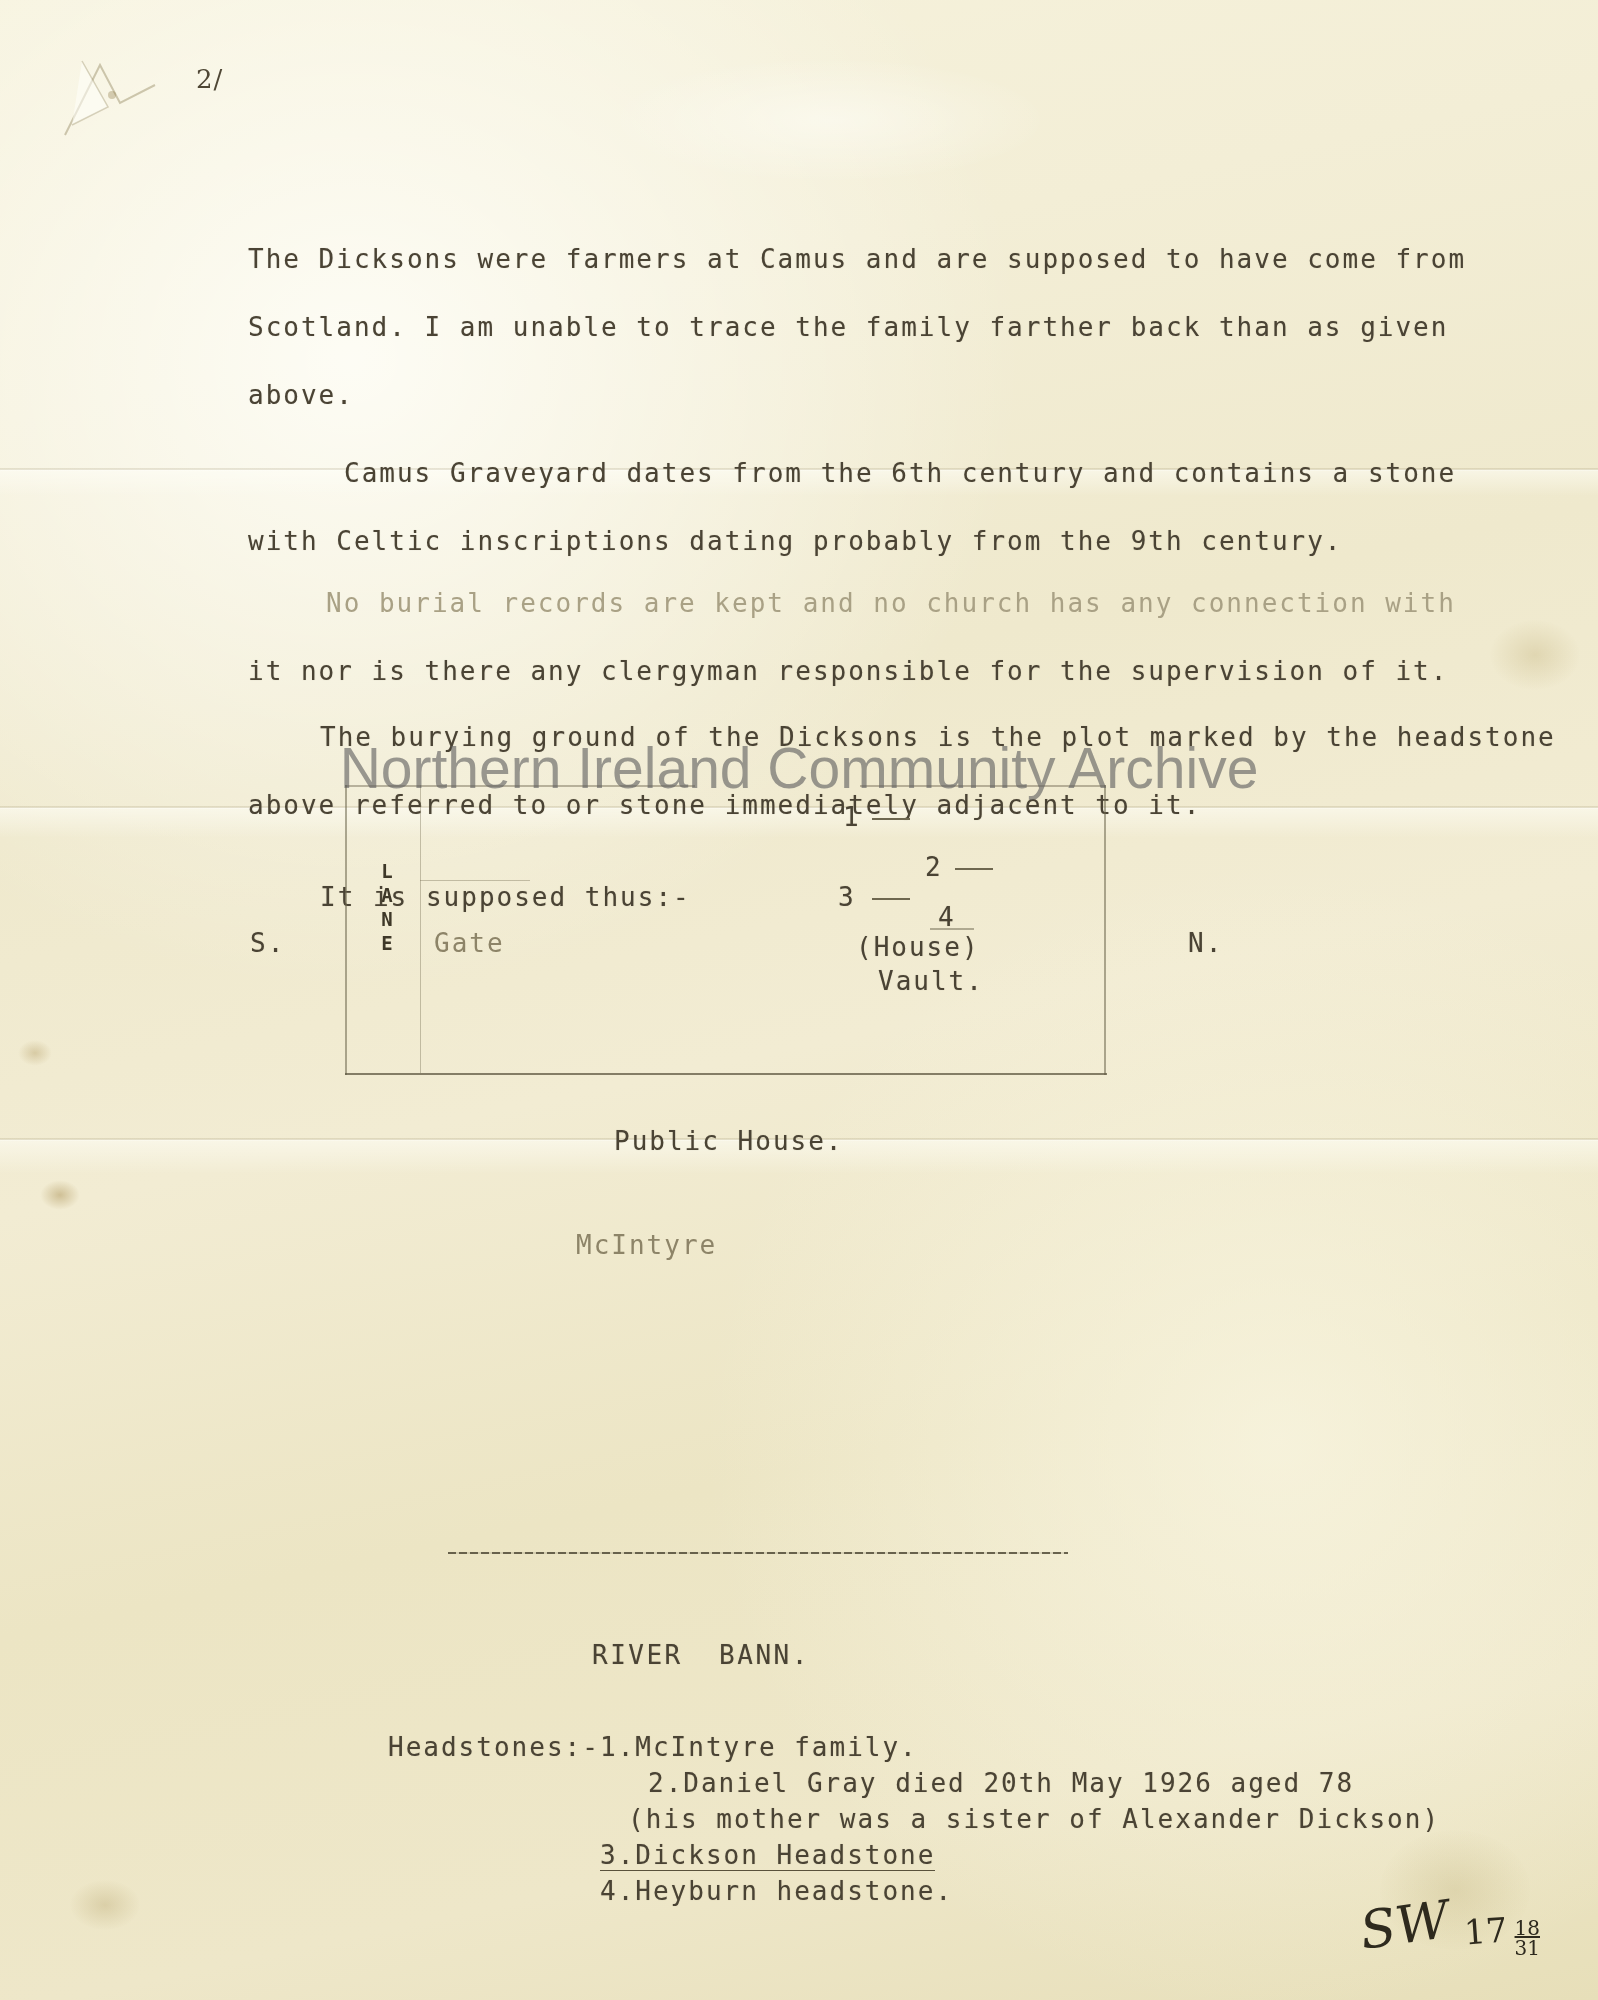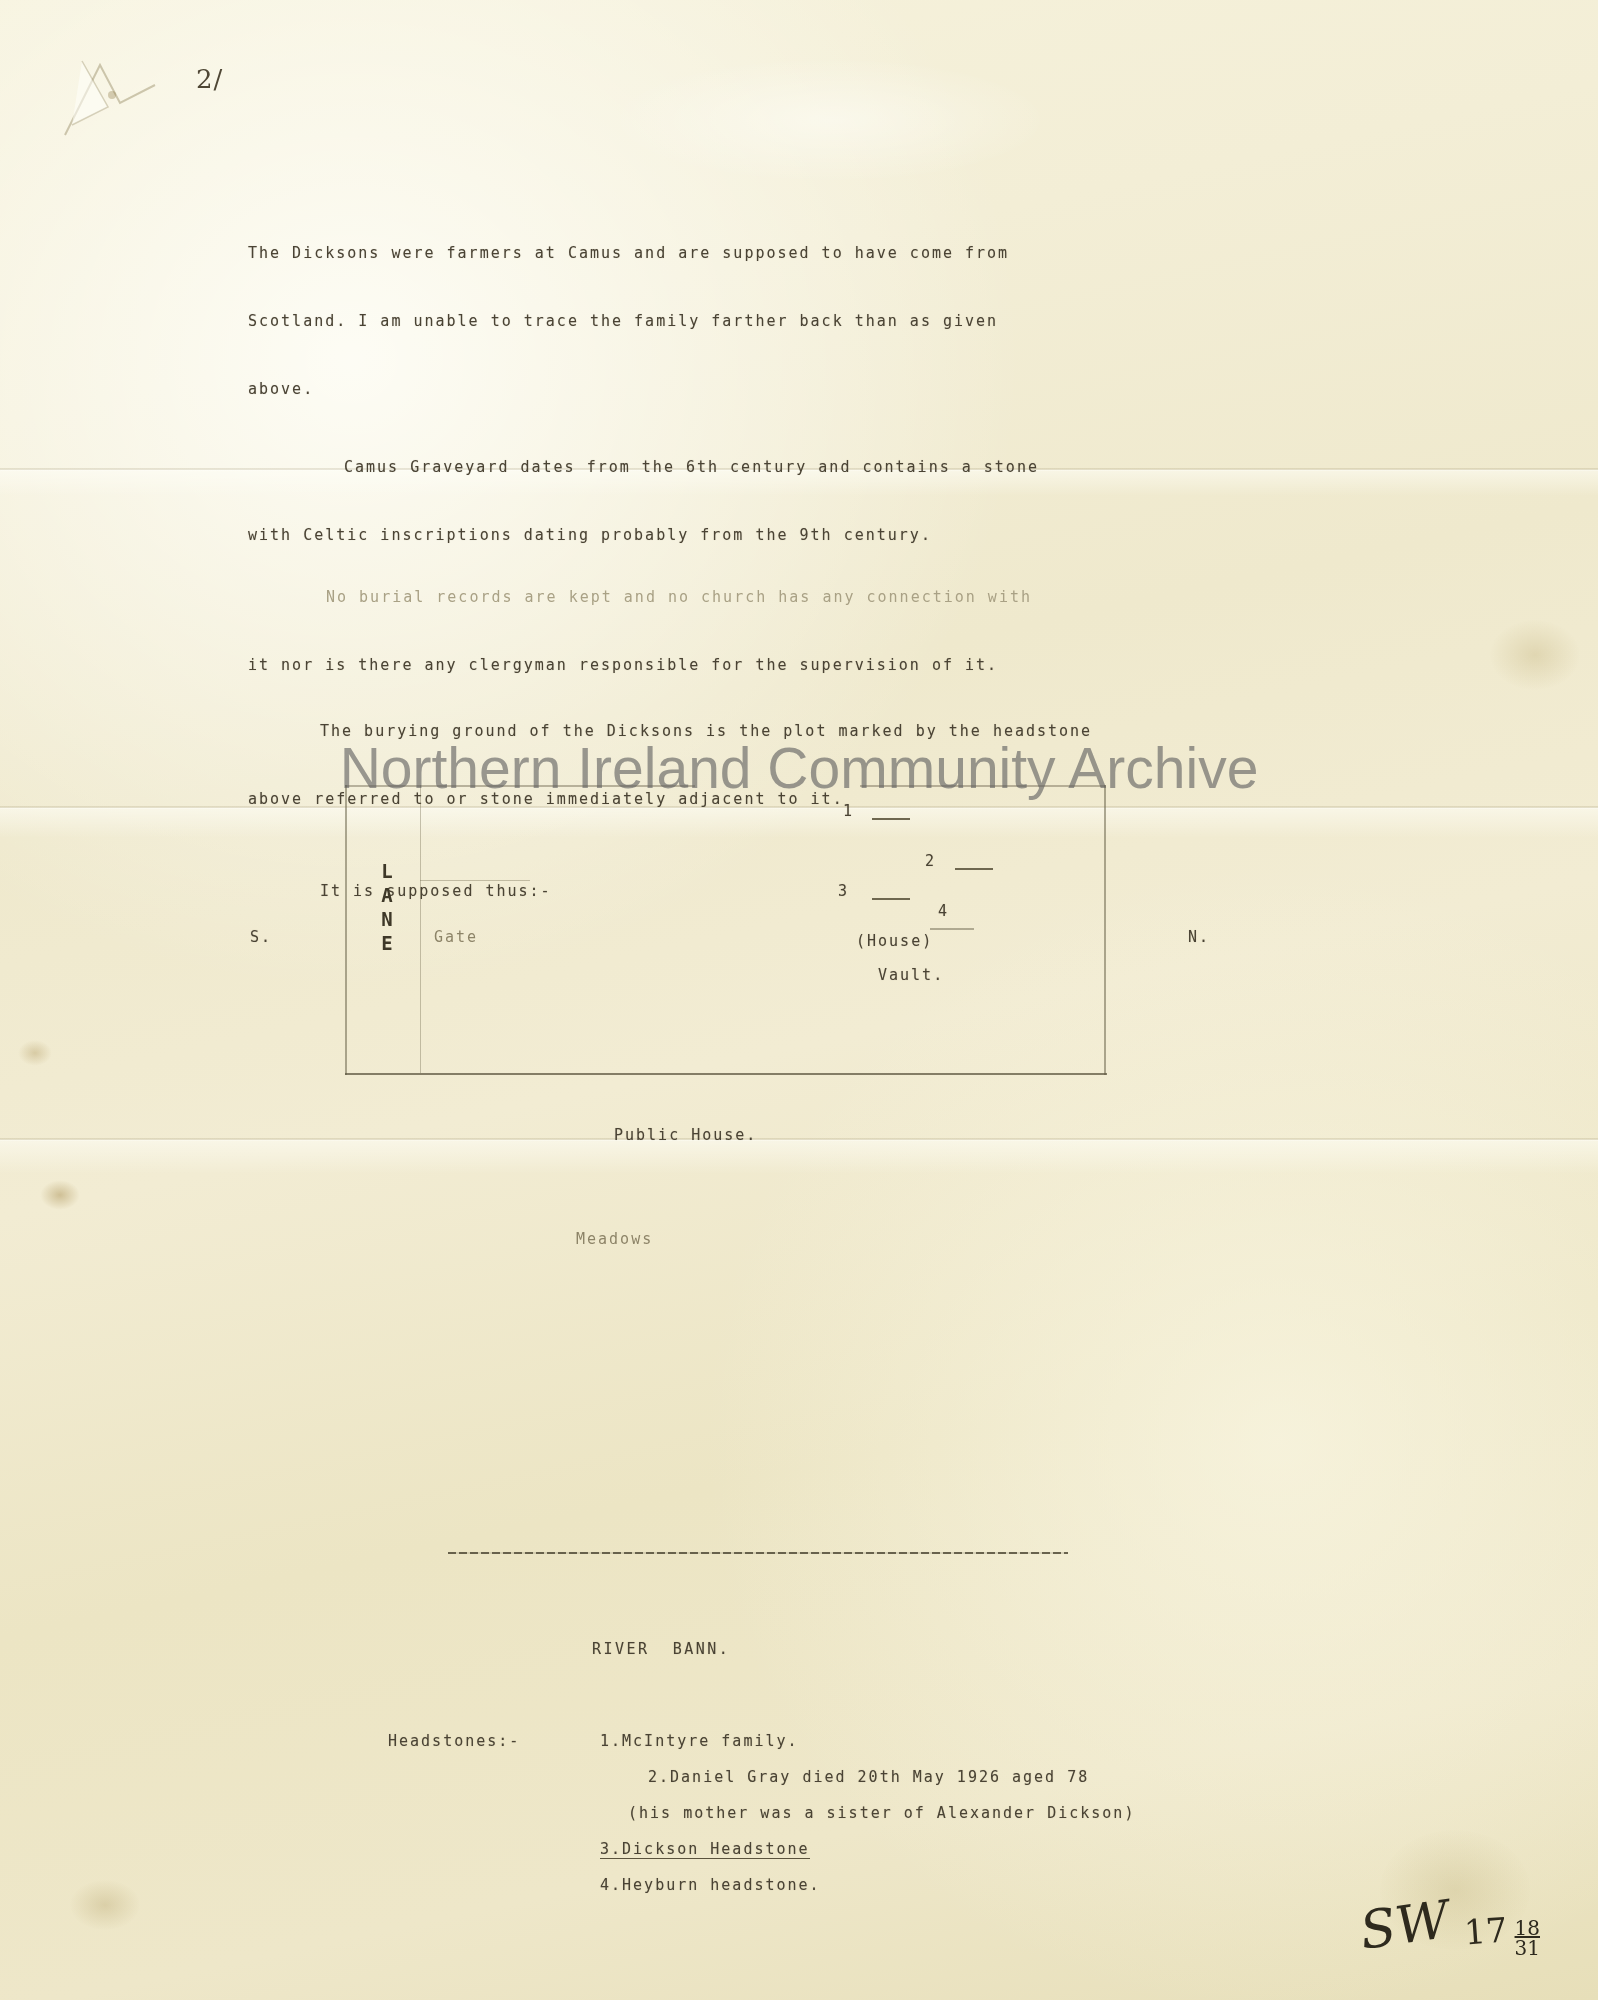--- a/index.html
+++ b/index.html
@@ -54,21 +54,21 @@
   .corner-crease {
     position:absolute; left:60px; top:55px; width:120px; height:95px;
     pointer-events:none;
   }
 
   
   .tw {
     position: absolute;
     font-family: "DejaVu Sans Mono", monospace;
     color: #4a4334;
-    font-size: 15px;
+    font-size: 26px;
     letter-spacing: 2.0px;
     white-space: pre;
     text-shadow: 0 0 1px rgba(70,62,42,0.25);
   }
   .faint { color: #8d8468; text-shadow:none; }
   .vfaint { color: #a9a185; text-shadow:none; }
 
   #pagenum {
     position:absolute; left:196px; top:64px;
     font-family: "DejaVu Serif", serif;
@@ -216,21 +216,21 @@
     <div class="dline" style="left:872px; top:138px; width:38px; height:2px;"></div>
 
     <div class="tw" style="left:938px; top:142px;">4</div>
     <div class="dline" style="left:930px; top:168px; width:44px; height:1.6px; background:rgba(110,103,79,0.5);"></div>
 
     <div class="tw" style="left:856px; top:172px;">(House)</div>
     <div class="tw" style="left:878px; top:206px;">Vault.</div>
 
     <div class="tw" style="left:614px; top:366px;">Public House.</div>
 
-    <div class="tw faint" style="left:576px; top:470px;">Meadows</div>
+    <div class="tw faint" style="left:576px; top:470px;">McIntyre</div>
   </div>
 
   <div class="dline" style="position:absolute; left:448px; top:1552px; width:620px; height:2px; background:repeating-linear-gradient(to right, rgba(80,74,54,0.85) 0 8px, rgba(80,74,54,0.15) 8px 11px);"></div>
 
   <div class="tw" style="left:592px; top:1640px; letter-spacing:2.5px;">RIVER  BANN.</div>
 
   <div class="tw" style="left:388px; top:1732px;">Headstones:-</div>
   <div class="tw" style="left:600px; top:1732px;">1.McIntyre family.</div>
   <div class="tw" style="left:600px; top:1768px;margin-left:48px;">2.Daniel Gray died 20th May 1926 aged 78</div>
   <div class="tw" style="left:628px; top:1804px;">(his mother was a sister of Alexander Dickson)</div>

